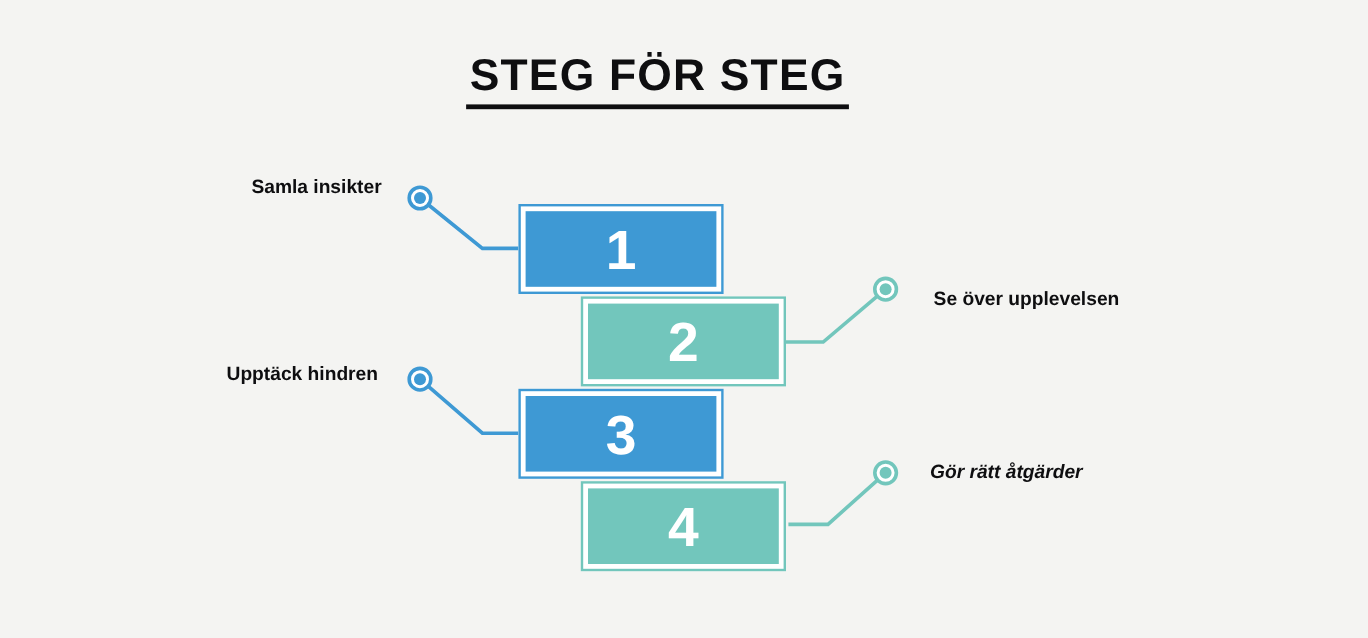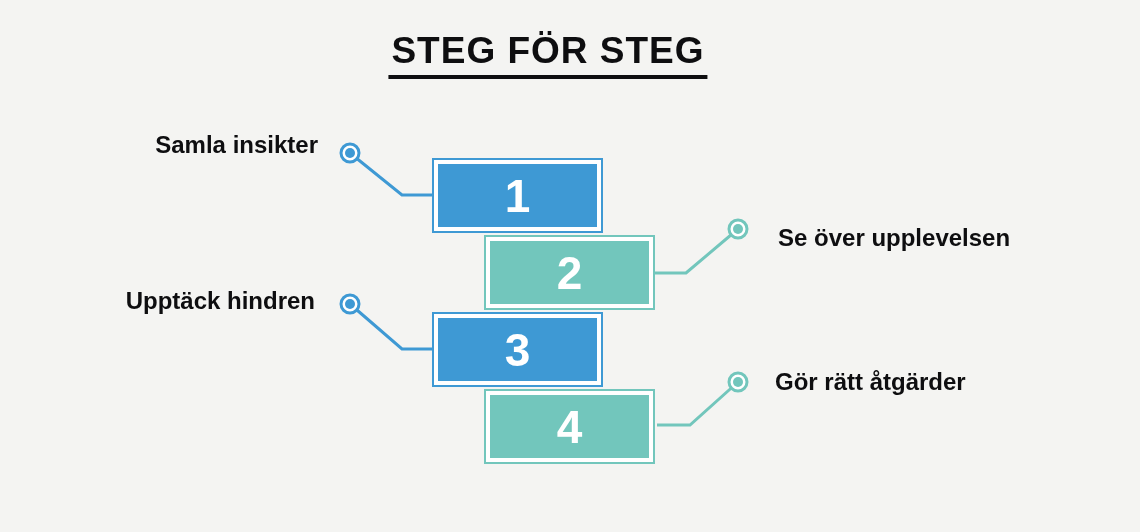--- a/index.html
+++ b/index.html
@@ -14,20 +14,21 @@
   body {
     background: var(--background);
     font-family: "Liberation Sans", sans-serif;
     overflow: hidden;
   }
   .canvas {
     position: relative;
     width: 1140px;
     height: 404px;
     background: var(--background);
+    margin-top: 12px;
   }
   
   .title {
     position: absolute;
     top: 30px;
     left: 548px;
     transform: translateX(-50%);
     white-space: nowrap;
   }
   .title-text {
@@ -79,30 +80,30 @@
     font-weight: 700;
     line-height: 1;
   }
   .b1 { left: 432px; top: 158px; }
   .b2 { left: 484px; top: 235px; }
   .b3 { left: 432px; top: 312px; }
   .b4 { left: 484px; top: 389px; }
   
   .side-label {
     position: absolute;
-    font-size: 24px;
+    font-size: 16px;
     font-weight: 700;
     color: var(--text);
     line-height: 28px;
     white-space: nowrap;
   }
   .lab1 { left: 0; width: 318px; top: 131px; text-align: right; }
   .lab2 { left: 778px; top: 224px; text-align: left; }
   .lab3 { left: 0; width: 315px; top: 287px; text-align: right; }
-  .lab4 { left: 775px; top: 368px; text-align: left; }
+  .lab4 { left: 775px; top: 368px; text-align: left; font-style: italic; }
 </style>
 </head>
 <body>
 
 <div class="canvas">
 
   <h1 class="title">
     <span class="title-text">STEG FÖR STEG</span>
   </h1>
 

